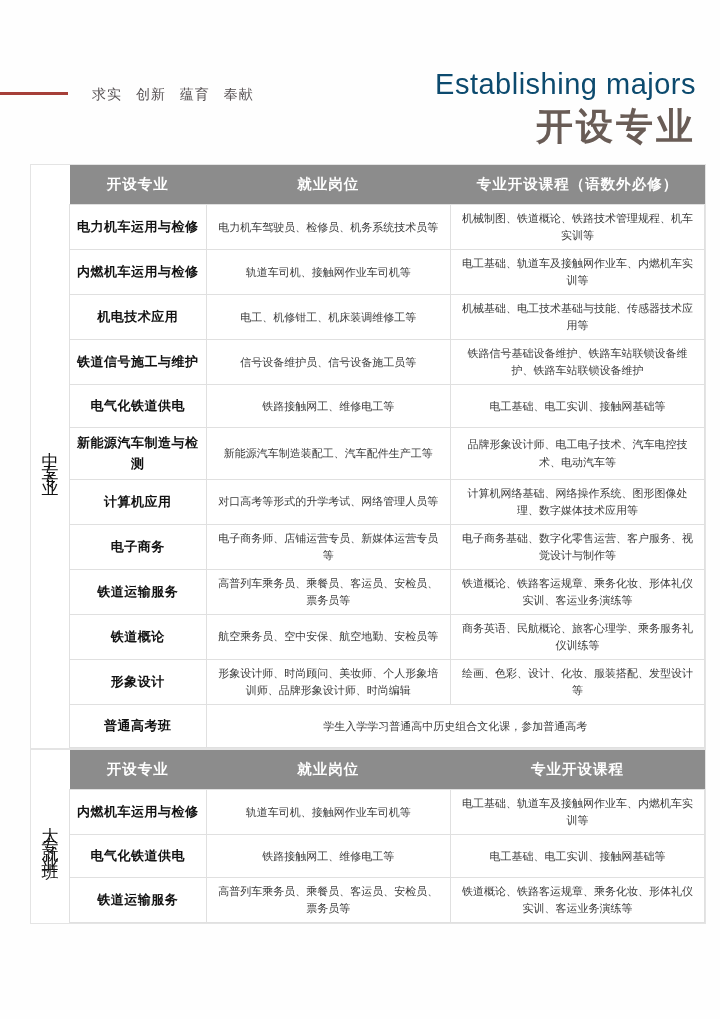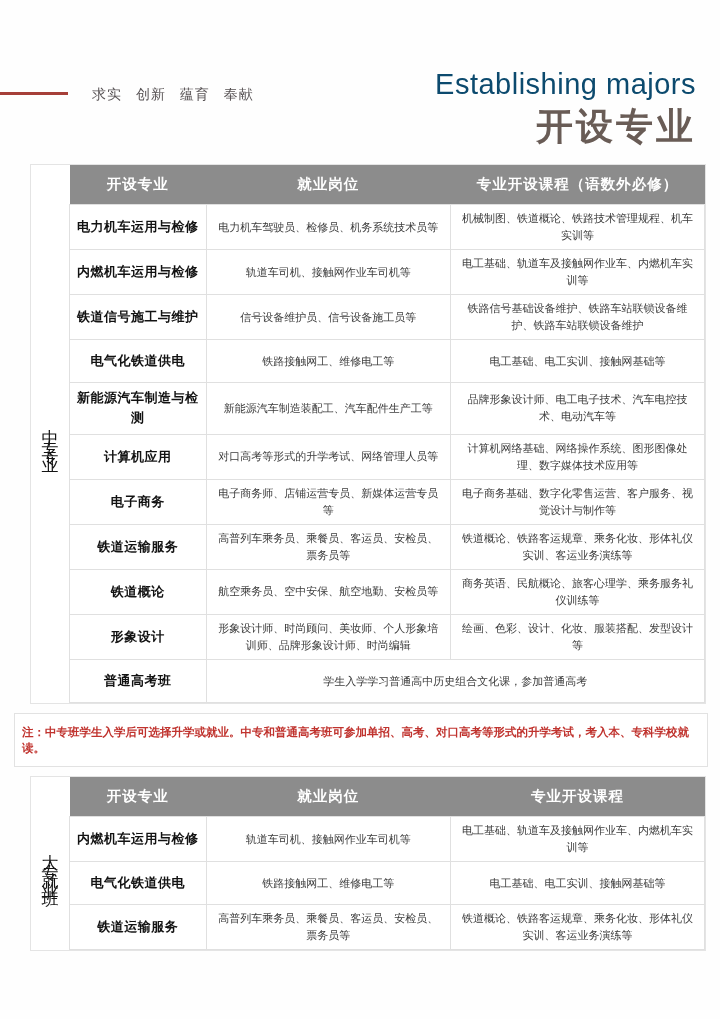--- a/index.html
+++ b/index.html
@@ -74,20 +74,25 @@
         <td class="major">电力机车运用与检修</td>
         <td>电力机车驾驶员、检修员、机务系统技术员等</td>
         <td>机械制图、铁道概论、铁路技术管理规程、机车实训等</td>
       </tr>
       <tr>
         <td class="major">内燃机车运用与检修</td>
         <td>轨道车司机、接触网作业车司机等</td>
         <td>电工基础、轨道车及接触网作业车、内燃机车实训等</td>
       </tr>
       <tr>
+        <td class="major">机电技术应用</td>
+        <td>电工、机修钳工、机床装调维修工等</td>
+        <td>机械基础、电工技术基础与技能、传感器技术应用等</td>
+      </tr>
+      <tr>
         <td class="major">铁道信号施工与维护</td>
         <td>信号设备维护员、信号设备施工员等</td>
         <td>铁路信号基础设备维护、铁路车站联锁设备维护、铁路车站联锁设备维护</td>
       </tr>
       <tr>
         <td class="major">电气化铁道供电</td>
         <td>铁路接触网工、维修电工等</td>
         <td>电工基础、电工实训、接触网基础等</td>
       </tr>
       <tr>
@@ -121,21 +126,20 @@
         <td>绘画、色彩、设计、化妆、服装搭配、发型设计等</td>
       </tr>
       <tr>
         <td class="major">普通高考班</td>
         <td colspan="2">学生入学学习普通高中历史组合文化课，参加普通高考</td>
       </tr>
     </tbody>
       </table>
   </div>
 
-  <div class="note">注：中专班学生入学后可选择升学或就业。中专和普通高考班可参加单招、高考、对口高考等形式的升学考试，考入本、专科学校就读。</div>
 
   <div class="panel">
     <div class="vlabel">大专就业班</div>
     <table>
       <colgroup>
           <col class="c1">
           <col class="c2">
           <col class="c3">
         </colgroup>
       <tbody>

